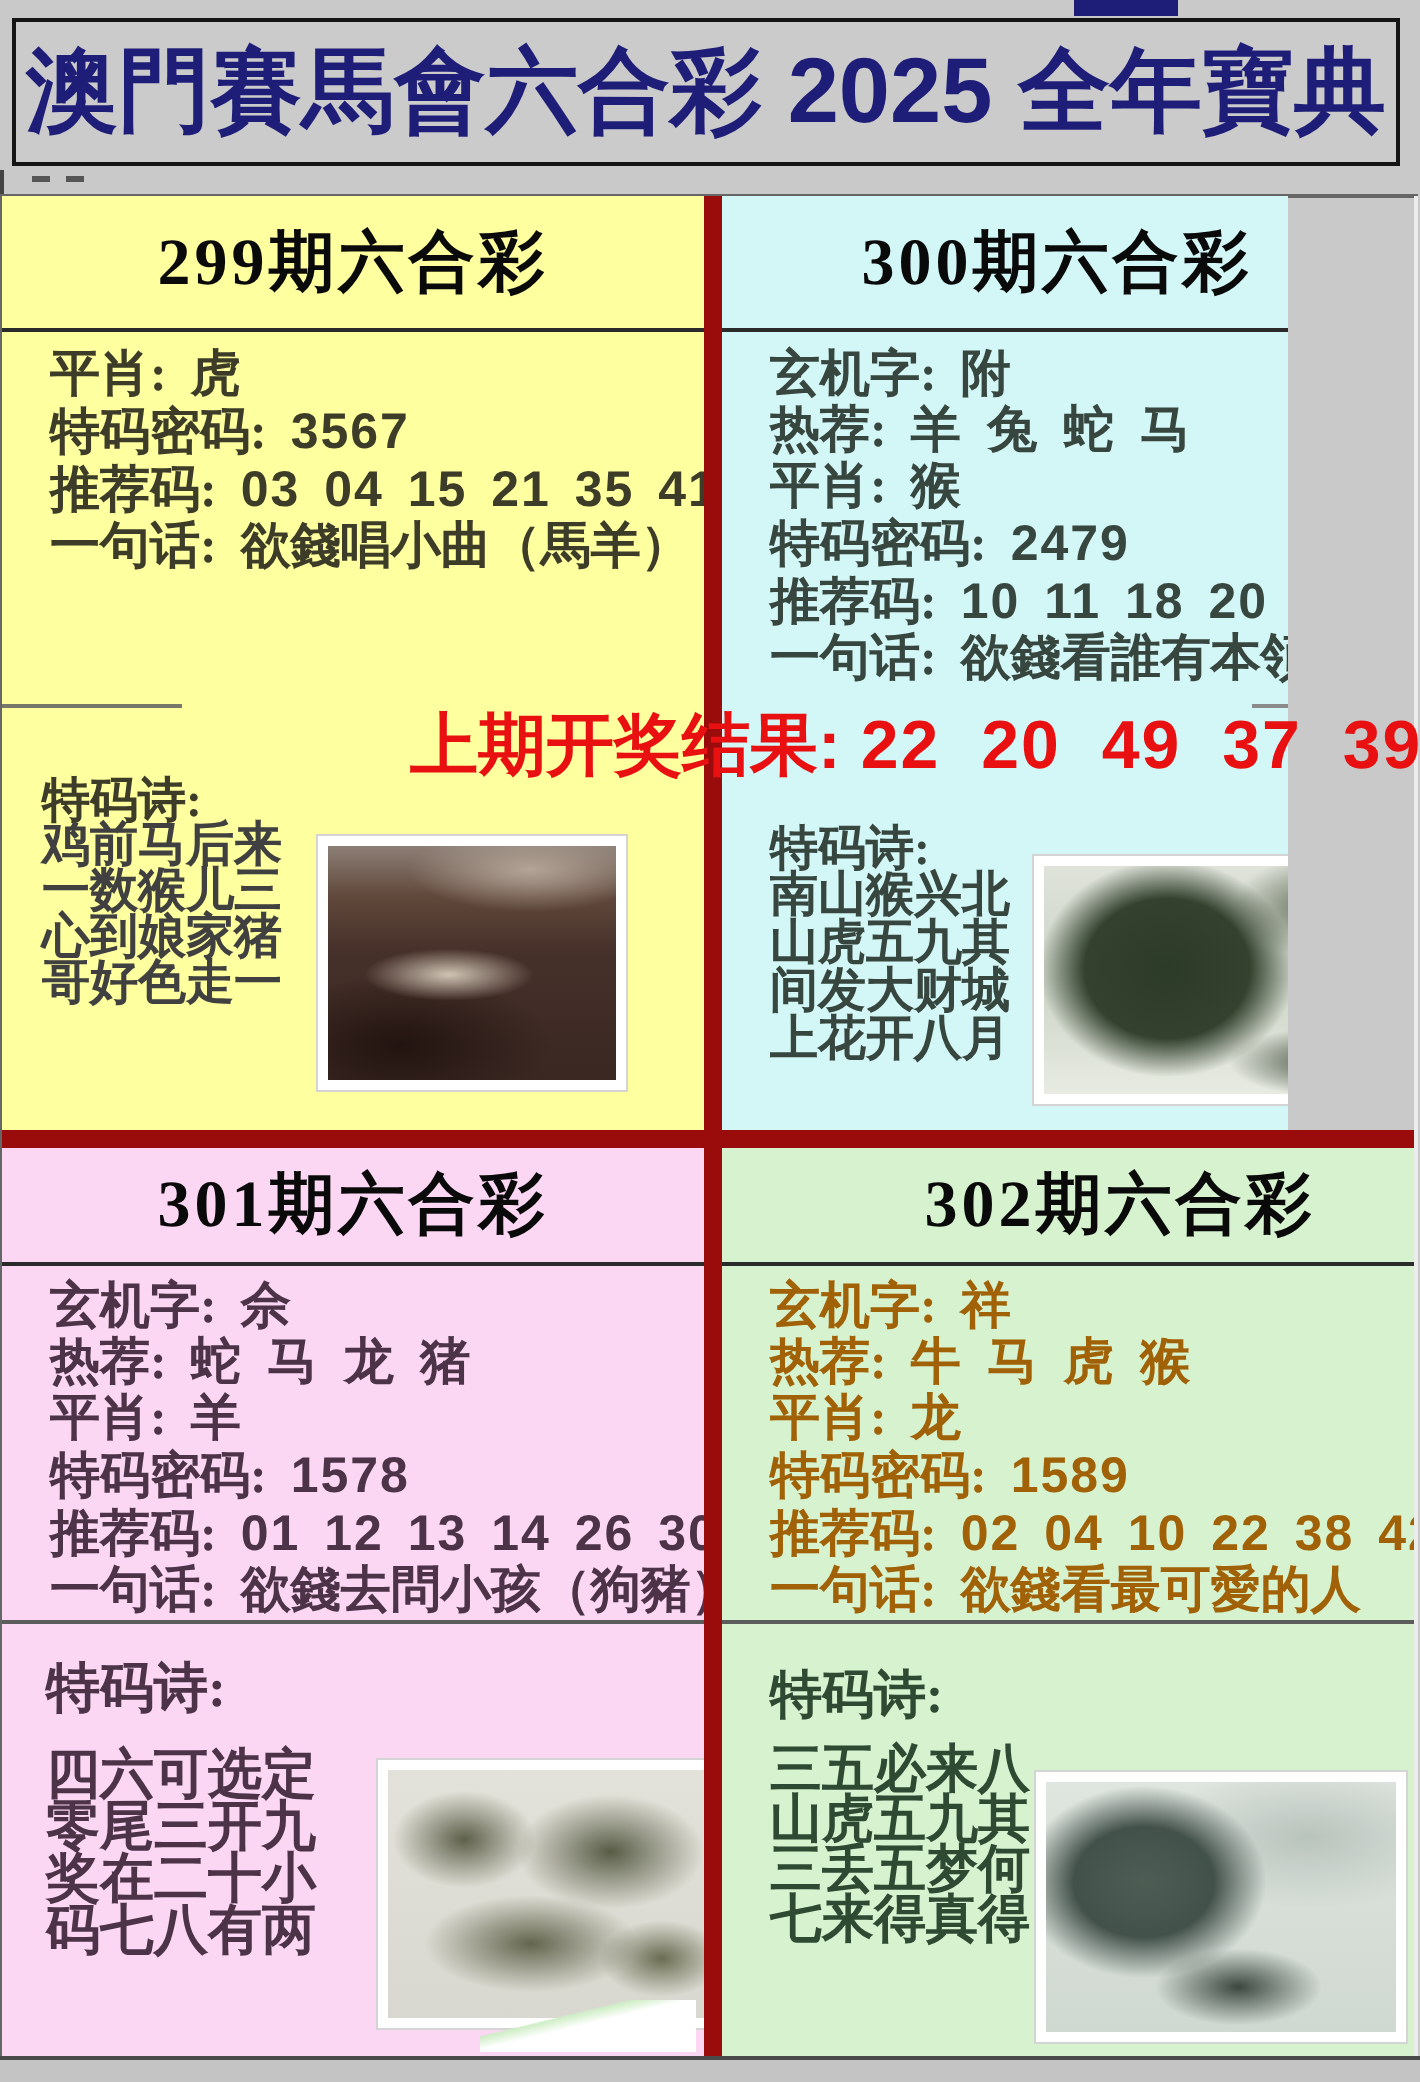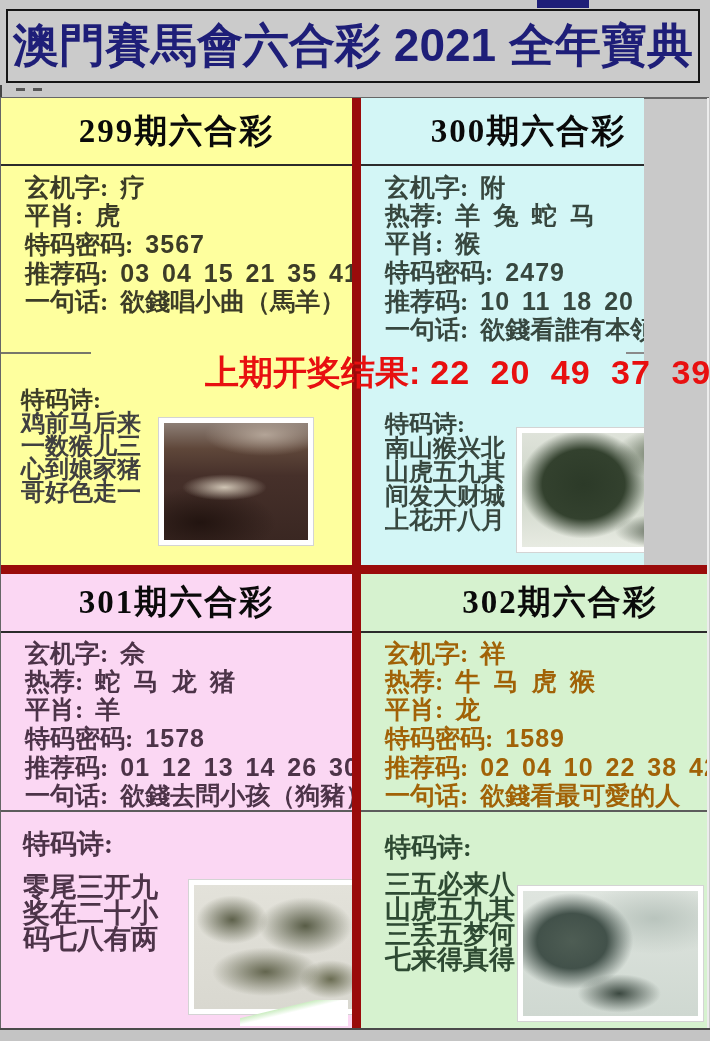--- a/index.html
+++ b/index.html
@@ -114,34 +114,33 @@
     background:linear-gradient(to top left,#ffffff 52%,#cfeec6 64%,rgba(255,255,255,0) 66%);}
 </style>
 </head>
 <body>
 
 <div class="page">
 
   <div class="top-notch"></div>
 
   <div class="banner">
-    <span class="banner-title">澳門賽馬會六合彩 2021 全年寶典</span>
+    <span class="banner-title">澳門賽馬會六合彩 2025 全年寶典</span>
   </div>
 
   <div class="dots"><span></span><span></span></div>
   <div class="left-tick"></div>
 
   <div class="grid-frame"></div>
 
   <section class="q q-top" id="q299">
     <div class="q-header">
       <span>299期六合彩</span>
     </div>
     <div class="q-info">
-      <div class="iline"><span>玄机字:</span><span class="ival">疗</span></div>
       <div class="iline"><span>平肖:</span><span class="ival">虎</span></div>
       <div class="iline num"><span>特码密码:</span><span class="ival">3567</span></div>
       <div class="iline num"><span>推荐码:</span><span class="ival">03 04 15 21 35 41</span></div>
       <div class="iline"><span>一句话:</span><span class="ival">欲錢唱小曲（馬羊）</span></div>
     </div>
     <div class="q-sep"></div>
     <div class="q-poem-title">特码诗:</div>
     <div class="q-poem">
       <div>鸡前马后来</div>
       <div>一数猴儿三</div>
@@ -186,20 +185,21 @@
       <div class="iline"><span>玄机字:</span><span class="ival">佘</span></div>
       <div class="iline"><span>热荐:</span><span class="ival">蛇 马 龙 猪</span></div>
       <div class="iline"><span>平肖:</span><span class="ival">羊</span></div>
       <div class="iline num"><span>特码密码:</span><span class="ival">1578</span></div>
       <div class="iline num"><span>推荐码:</span><span class="ival">01 12 13 14 26 30</span></div>
       <div class="iline"><span>一句话:</span><span class="ival">欲錢去問小孩（狗豬）</span></div>
     </div>
     <div class="q-sep"></div>
     <div class="q-poem-title">特码诗:</div>
     <div class="q-poem">
+      <div>四六可选定</div>
       <div>零尾三开九</div>
       <div>奖在二十小</div>
       <div>码七八有两</div>
     </div>
     <div class="painting">
         <div class="art art-301"></div>
       </div>
     <div class="curl"></div>
   </section>
 

